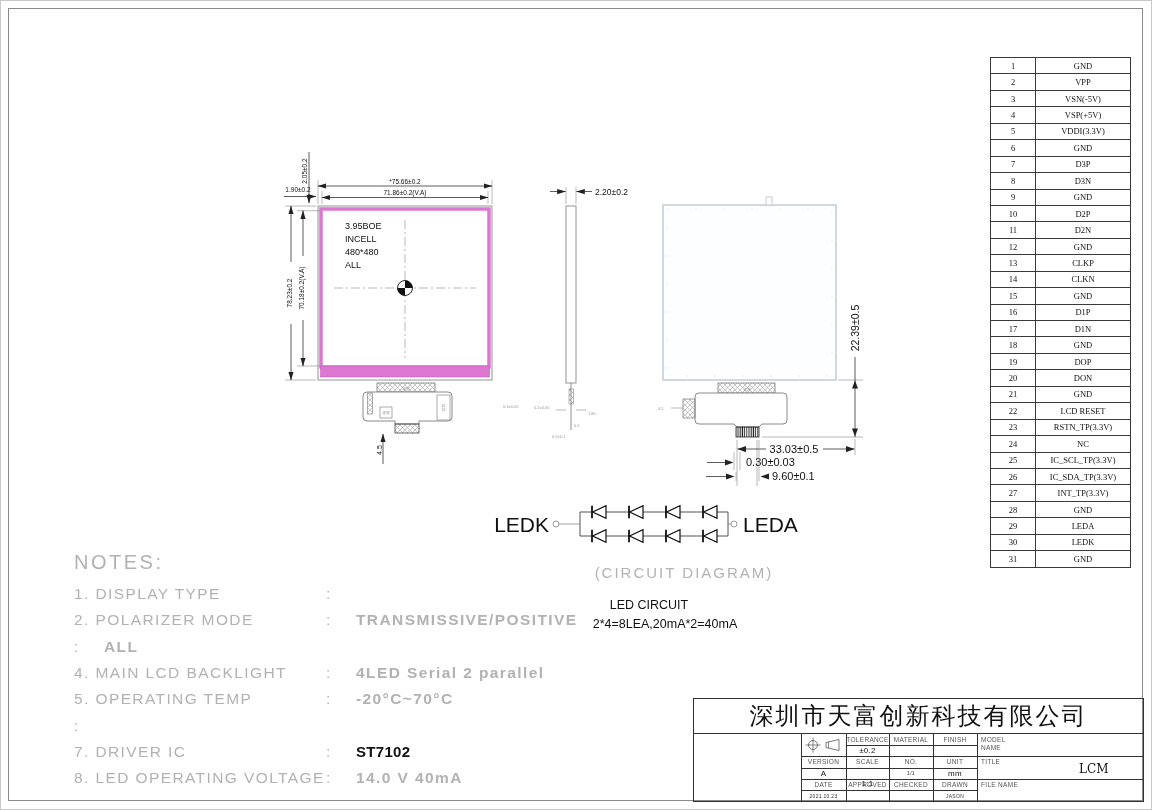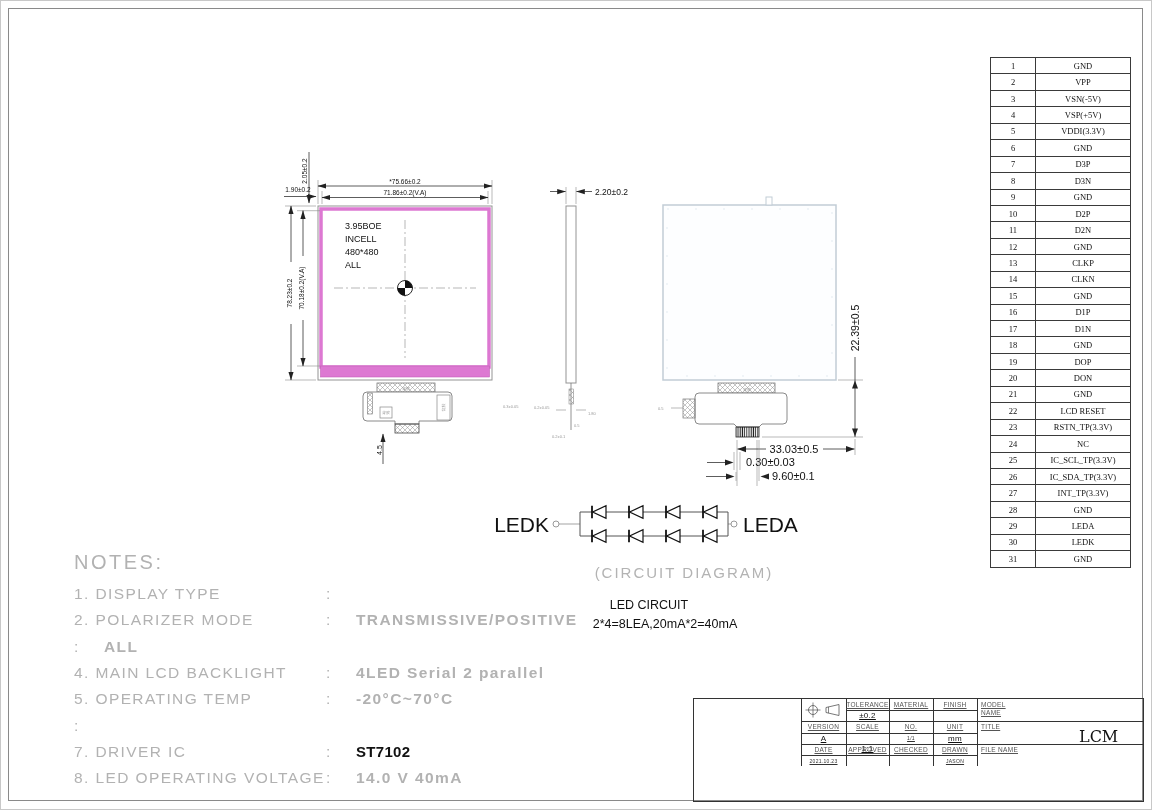--- a/index.html
+++ b/index.html
@@ -42,25 +42,25 @@
   
   .tblock{position:absolute;left:693px;top:698px;width:451px;height:104px;border:1px solid #333;
       box-sizing:border-box;color:#222;}
   .company{height:34px;border-bottom:1px solid #333;display:flex;align-items:center;justify-content:center;
       font-family:"DejaVu Serif",serif;font-size:24px;letter-spacing:2px;color:#111;font-weight:500;}
   .tgrid{position:relative;height:67px;}
   .vline,.hline{position:absolute;background:#333;}
   .vline{width:1px;}
   .hline{height:1px;}
   .tcell{position:absolute;display:flex;align-items:center;justify-content:center;
-      font-size:6.5px;color:#555;letter-spacing:0.3px;white-space:nowrap;overflow:hidden;text-decoration:underline;}
+      font-size:6.5px;color:#555;letter-spacing:0.3px;white-space:nowrap;overflow:hidden;}
   .tcell.val{font-size:8px;color:#111;}
   .tcell.tiny{font-size:5px;color:#333;}
   .tcell.corner{justify-content:flex-start;align-items:flex-start;padding:2px 0 0 3px;line-height:1.25;}
-  .lcm{position:absolute;font-family:"DejaVu Serif",serif;font-size:16px;color:#111;}
+  .lcm{position:absolute;font-family:"DejaVu Serif",serif;font-size:12px;color:#111;}
 </style>
 </head>
 <body>
 
 <div class="sheet-frame"></div>
 
 <svg class="draw" width="1152" height="810" viewBox="0 0 1152 810">
   <defs>
     <pattern id="xh" width="5" height="5" patternUnits="userSpaceOnUse">
       <path d="M0,5 L5,0 M0,0 L5,5" stroke="#8f8f8f" stroke-width="0.5" fill="none"></path>
@@ -453,20 +453,21 @@
       </tr>
 
       <tr>
         <td class="c-no">31</td>
         <td class="c-nm">GND</td>
       </tr>
     </tbody>
 </table>
 
 <div class="tblock">
+  <div class="company">深圳市天富创新科技有限公司</div>
   <div class="tgrid">
     <div class="vline" style="left:107px;top:0;height:67px;"></div>
     <div class="vline" style="left:152px;top:0;height:67px;"></div>
     <div class="vline" style="left:195px;top:0;height:67px;"></div>
     <div class="vline" style="left:239px;top:0;height:67px;"></div>
     <div class="vline" style="left:283px;top:0;height:67px;"></div>
     <div class="hline" style="left:152px;top:11px;width:131px;"></div>
     <div class="hline" style="left:107px;top:22px;width:342px;"></div>
     <div class="hline" style="left:107px;top:33.5px;width:176px;"></div>
     <div class="hline" style="left:107px;top:45px;width:342px;"></div>

